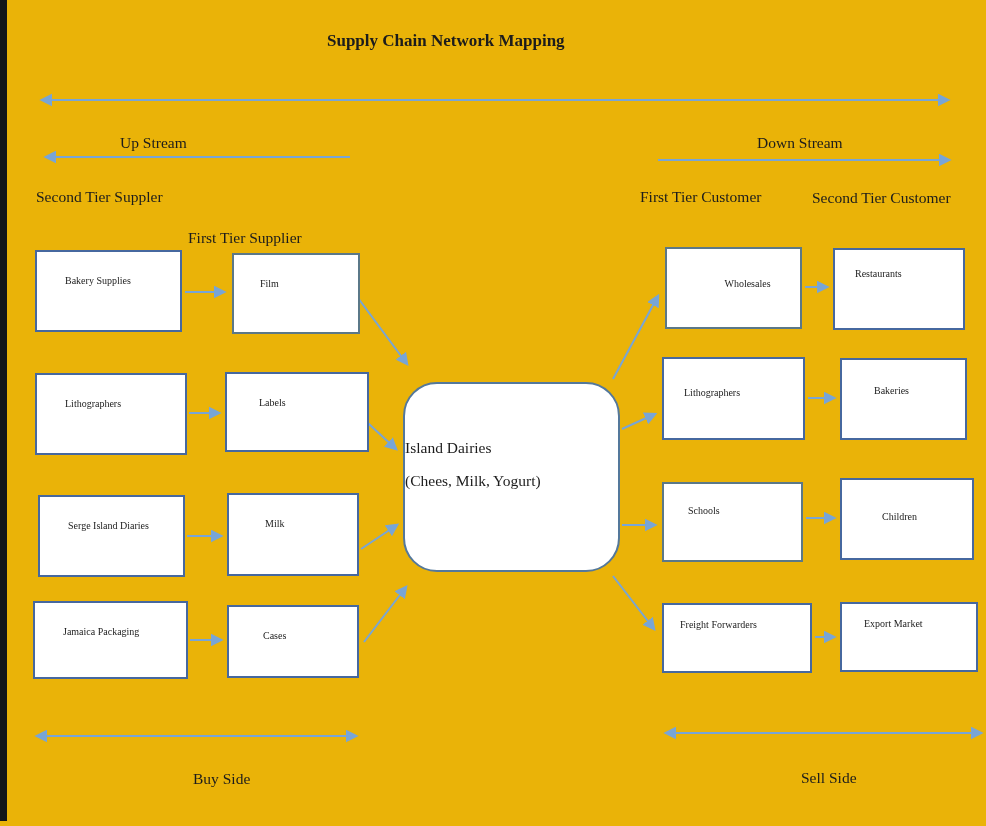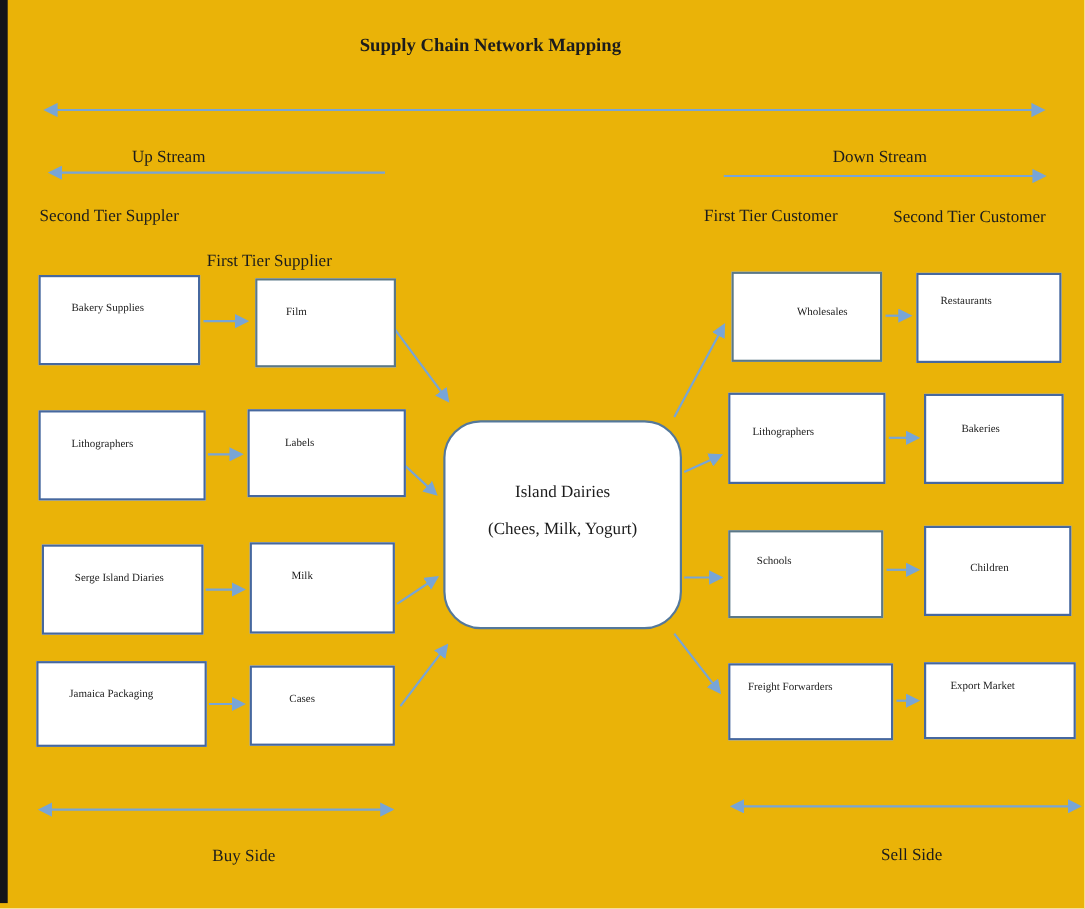--- a/index.html
+++ b/index.html
@@ -19,21 +19,21 @@
   .node{
     position:absolute;box-sizing:border-box;background:#ffffff;
     border:2px solid var(--box-blue,#46689f);
     font-size:10px;line-height:1.7;
     padding:20px 14px 0 28px;white-space:normal;
   }
   .node.grey{border-color:var(--box-grey,#5b7888);}
   #center-node{
     position:absolute;box-sizing:border-box;background:#ffffff;
     border:2px solid var(--center-border,#54789b);border-radius:34px;
-    display:flex;flex-direction:column;align-items:center;justify-content:center;
+    display:flex;flex-direction:column;align-items:flex-start;justify-content:center;
     gap:15px;font-size:15.5px;text-align:center;padding-bottom:26px;
   }
 </style>
 </head>
 <body>
 
 <div id="canvas">
 
   <div id="edge-strip"></div>
 

